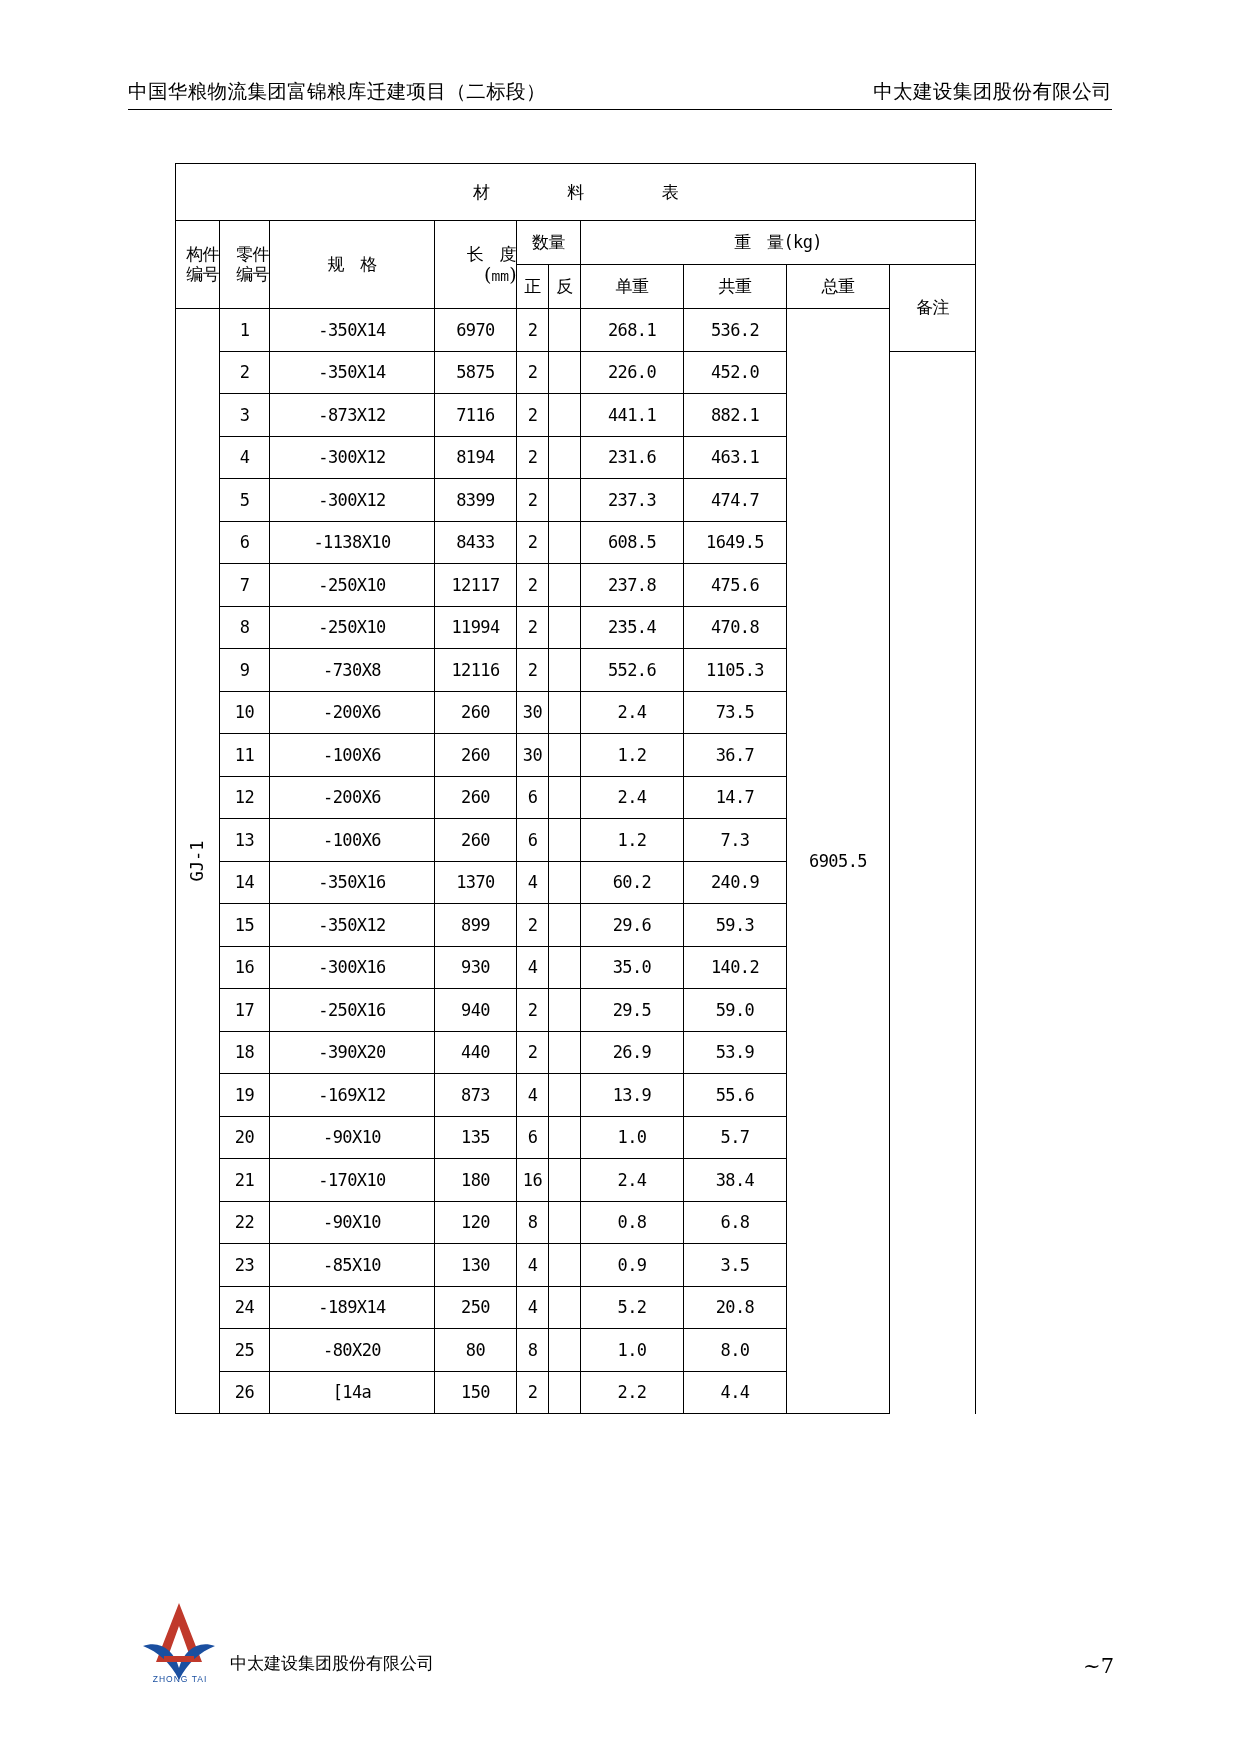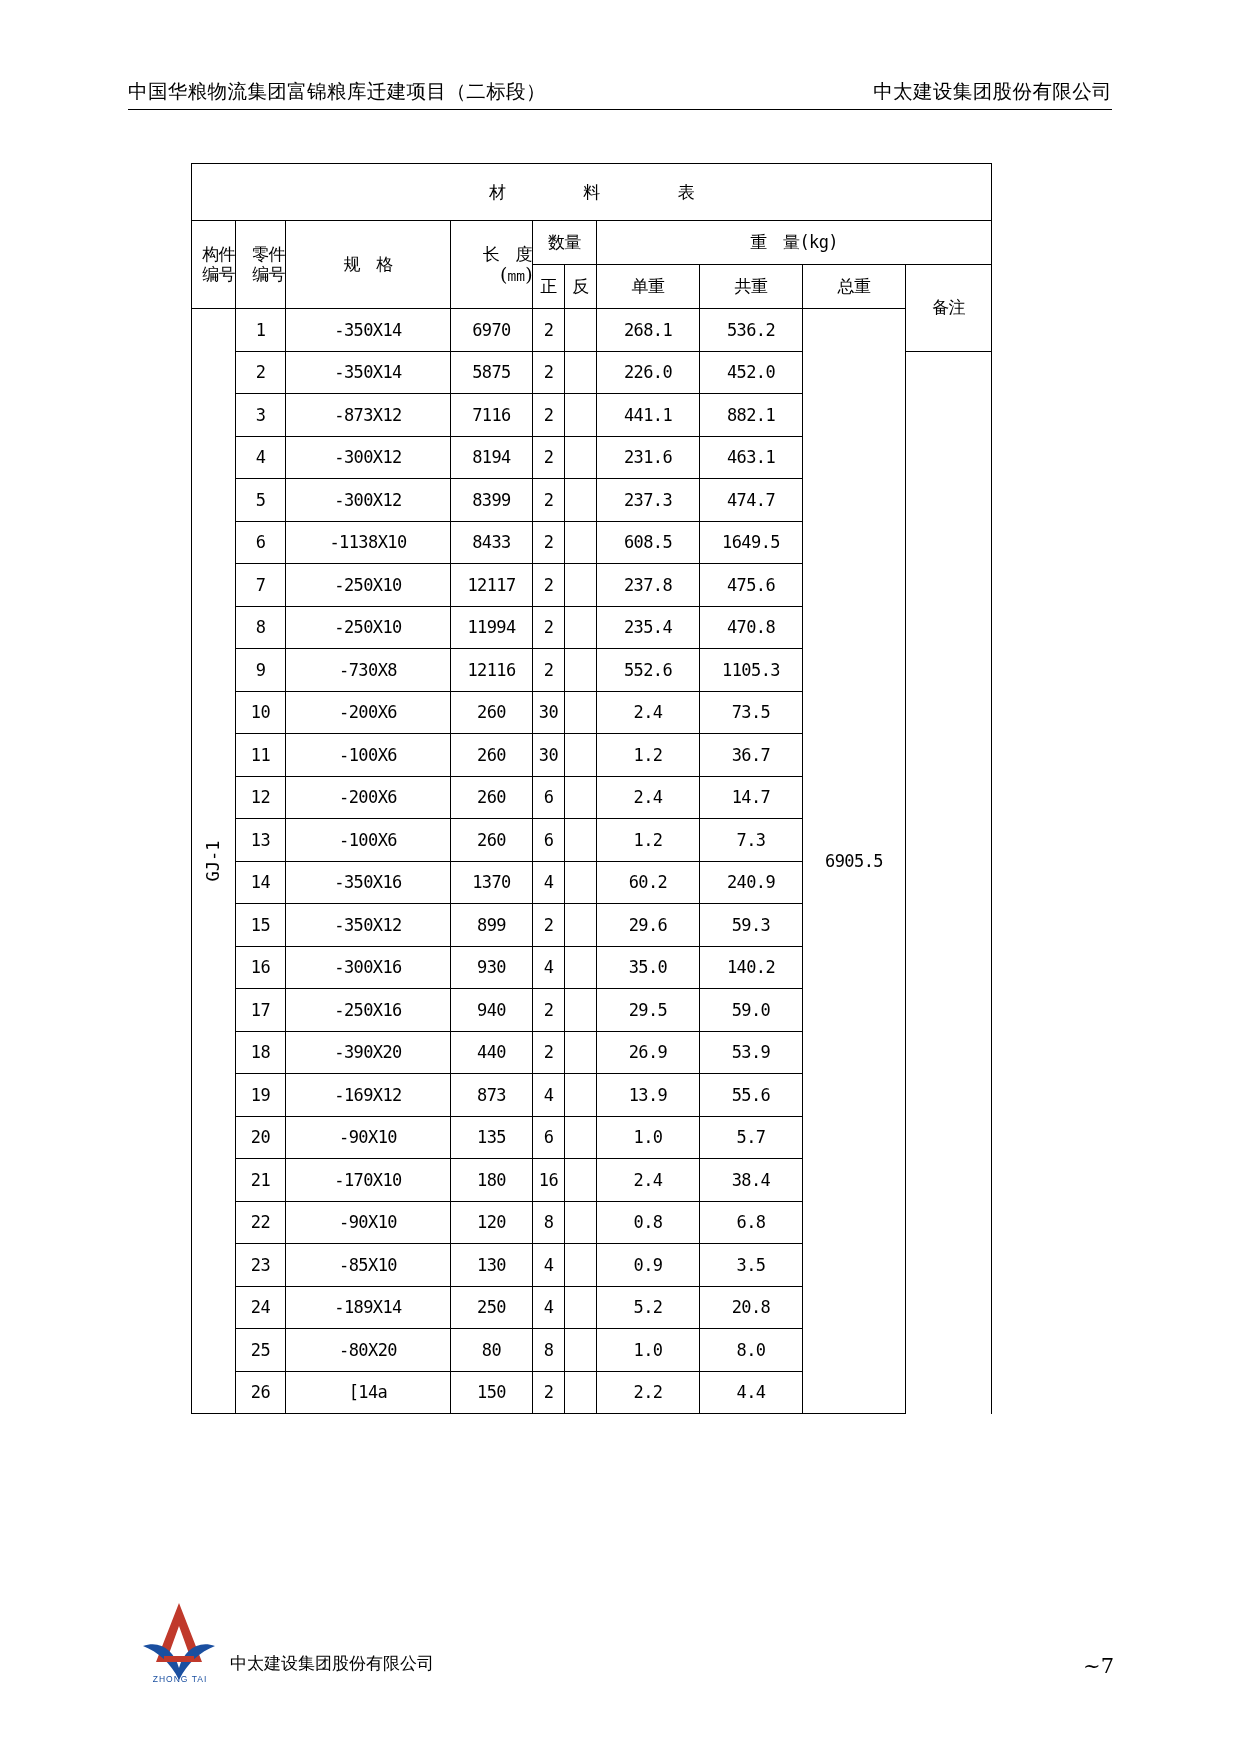--- a/index.html
+++ b/index.html
@@ -49,21 +49,20 @@
     width: 984px;
     border-top: 1.5px solid #000;
   }
 
   
   .table-wrap {
     position: absolute;
     left: 175px;
     top: 163px;
     width: 800px;
-    margin-left: 16px;
   }
   table.mat {
     border-collapse: collapse;
     table-layout: fixed;
     width: 800px;
     background: #fff;
   }
   table.mat td, table.mat th {
     border: 1.5px solid #000;
     padding: 0;

